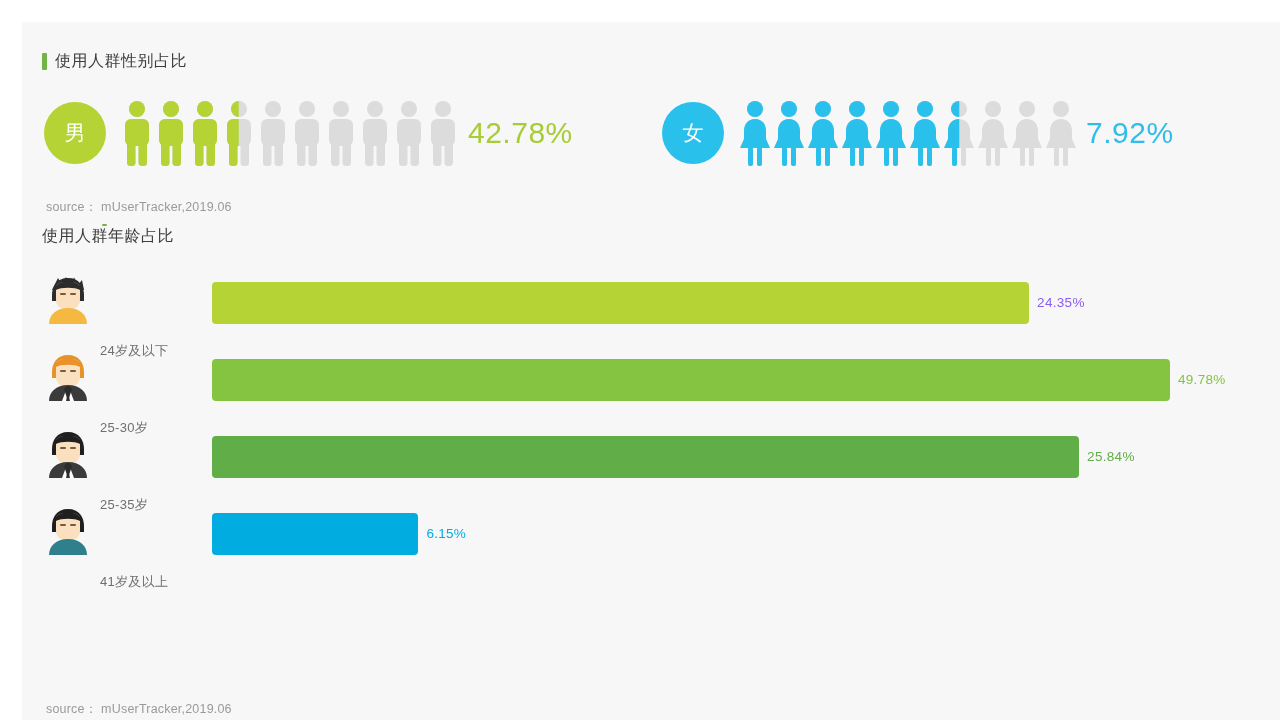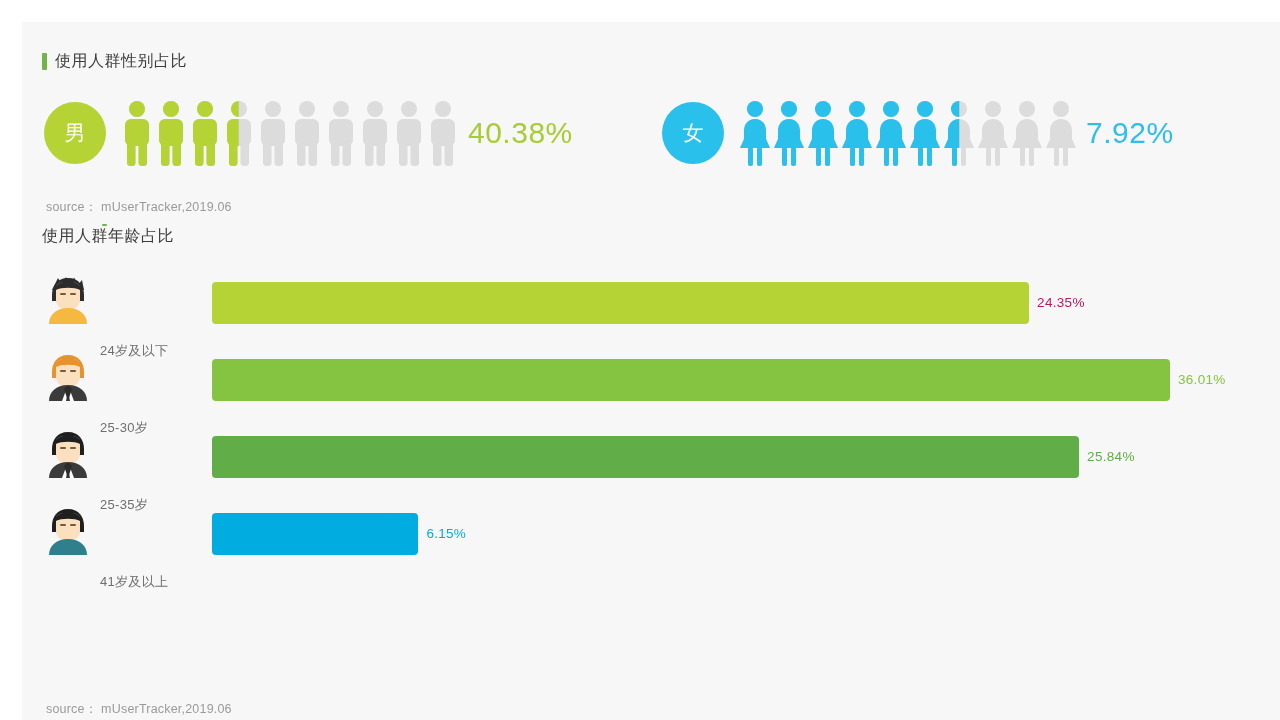--- a/index.html
+++ b/index.html
@@ -375,21 +375,21 @@
     </g>
     <g fill="#b5d334" clip-path="url(#mclipm9)">
       <circle cx="17" cy="9" r="8"></circle>
       <rect x="5" y="19" width="24" height="27" rx="6"></rect>
       <rect x="7" y="40" width="8.5" height="26" rx="3.5"></rect>
       <rect x="18.5" y="40" width="8.5" height="26" rx="3.5"></rect>
     </g>
   </svg>
         </span>
       </div>
-    <div class="gender-value val-male">40.38%</div>
+    <div class="gender-value val-male">42.78%</div>
   </div>
 
   <div class="gender-group" id="gender-female">
     <div class="gender-badge badge-female">女</div>
     <div class="figure-row" id="female-figures">
         <span class="figure">
           <svg width="34" height="66" viewBox="0 0 34 66">
     <defs>
               <clipPath id="fclipf0">
                 <rect x="0" y="0" width="34.00" height="66"></rect>
@@ -619,40 +619,40 @@
     <rect x="18" y="19" width="6" height="2" rx="1" fill="#7a5a3a"></rect>
     <rect x="28" y="19" width="6" height="2" rx="1" fill="#7a5a3a"></rect>
 
     <path d="M26 34 C14 34 7 41 7 50 L45 50 C45 41 38 34 26 34 Z" fill="#f5b942"></path>
 
   </svg></span>
     <span class="age-label">24岁及以下</span>
     <span class="bar-track">
       <span class="bar" style="display:block;width:817.1px;background:#b5d334;"></span>
     </span>
-    <span class="bar-value" style="left:1037.1px;color:#be185d;">24.35%</span>
+    <span class="bar-value" style="left:1037.1px;color:#8b5cf6;">24.35%</span>
   </div>
       <div class="age-row">
     <span class="age-avatar"><svg width="52" height="52" viewBox="0 0 52 52">
     <path d="M26 4 C15 4 10 12 10 21 L10 27 L42 27 L42 21 C42 12 37 4 26 4 Z" fill="#e8922c"></path>
 
     <path d="M14 14 C14 10 18 8 26 8 C34 8 38 10 38 14 L38 26 C38 32 33 36 26 36 C19 36 14 32 14 26 Z" fill="#fbe0c0"></path>
     <path d="M14 12 C16 9 20 7.5 26 7.5 C32 7.5 36 9 38 12 L38 16 C33 13 19 13 14 16 Z" fill="#e8922c"></path>
     <rect x="18" y="19" width="6" height="2" rx="1" fill="#7a5a3a"></rect>
     <rect x="28" y="19" width="6" height="2" rx="1" fill="#7a5a3a"></rect>
 
     <path d="M26 34 C14 34 7 41 7 50 L45 50 C45 41 38 34 26 34 Z" fill="#3b3b3b"></path>
     <path d="M26 34 L20 50 L24 50 L26 40 L28 50 L32 50 Z" fill="#ffffff"></path>
                 <path d="M26 34 L22 38 L26 50 L30 38 Z" fill="#2b2b2b"></path>
   </svg></span>
     <span class="age-label">25-30岁</span>
     <span class="bar-track">
       <span class="bar" style="display:block;width:958.0px;background:#85c440;"></span>
     </span>
-    <span class="bar-value" style="left:1178.0px;color:#85c440;">36.01%</span>
+    <span class="bar-value" style="left:1178.0px;color:#85c440;">49.78%</span>
   </div>
       <div class="age-row">
     <span class="age-avatar"><svg width="52" height="52" viewBox="0 0 52 52">
     <path d="M26 4 C15 4 10 12 10 21 L10 27 L42 27 L42 21 C42 12 37 4 26 4 Z" fill="#1f1f1f"></path>
 
     <path d="M14 14 C14 10 18 8 26 8 C34 8 38 10 38 14 L38 26 C38 32 33 36 26 36 C19 36 14 32 14 26 Z" fill="#fbe0c0"></path>
     <path d="M14 12 C16 9 20 7.5 26 7.5 C32 7.5 36 9 38 12 L38 16 C33 13 19 13 14 16 Z" fill="#1f1f1f"></path>
     <rect x="18" y="19" width="6" height="2" rx="1" fill="#7a5a3a"></rect>
     <rect x="28" y="19" width="6" height="2" rx="1" fill="#7a5a3a"></rect>
 

